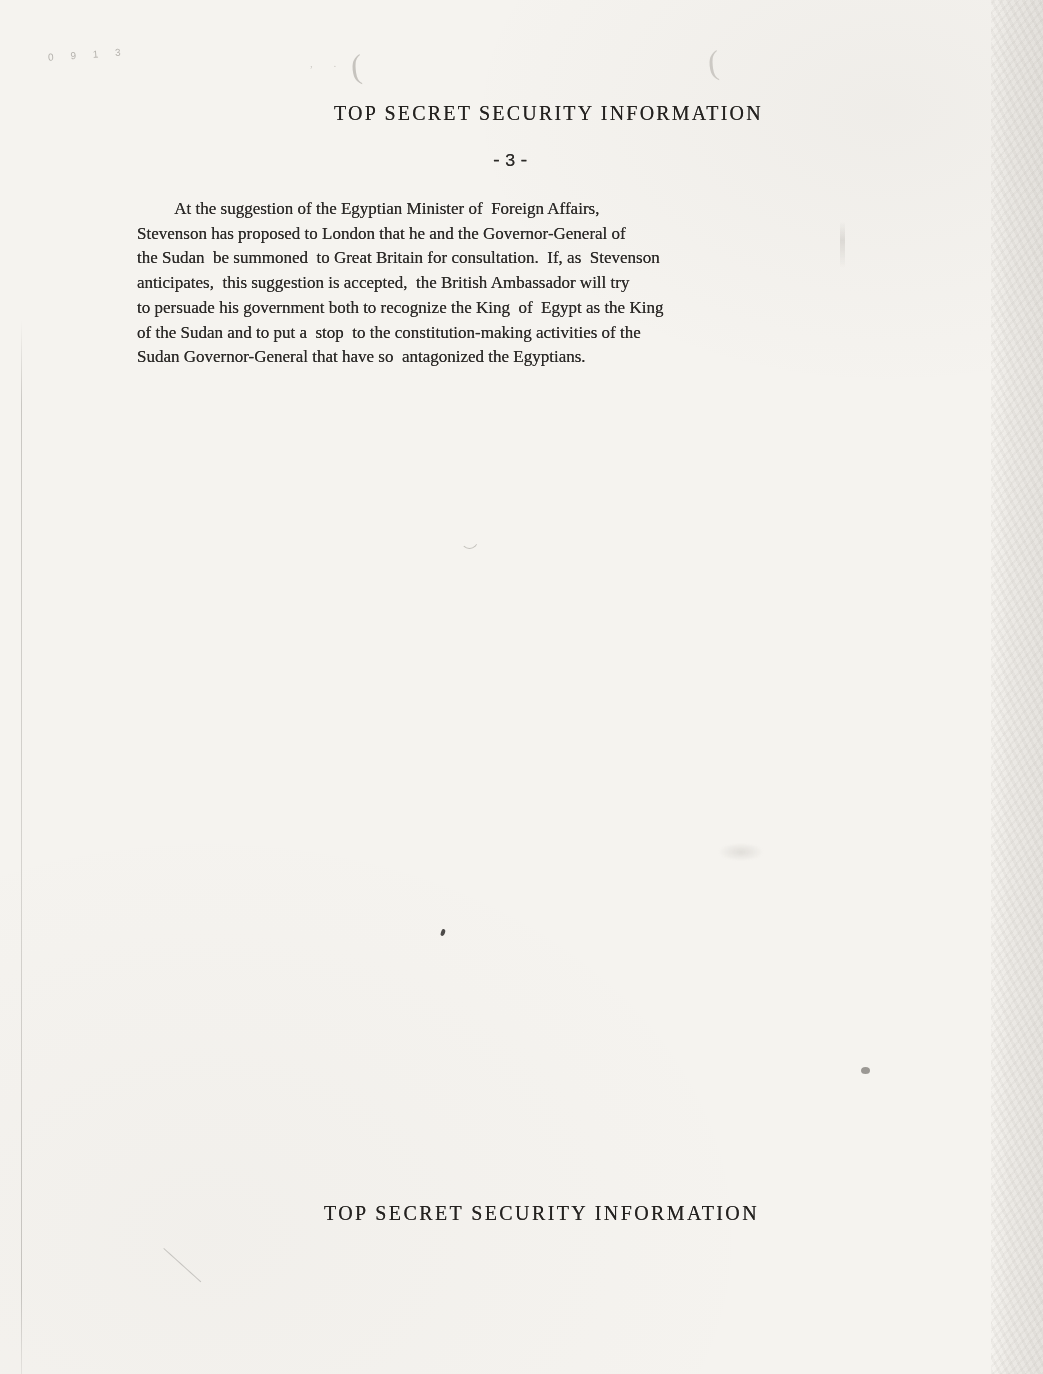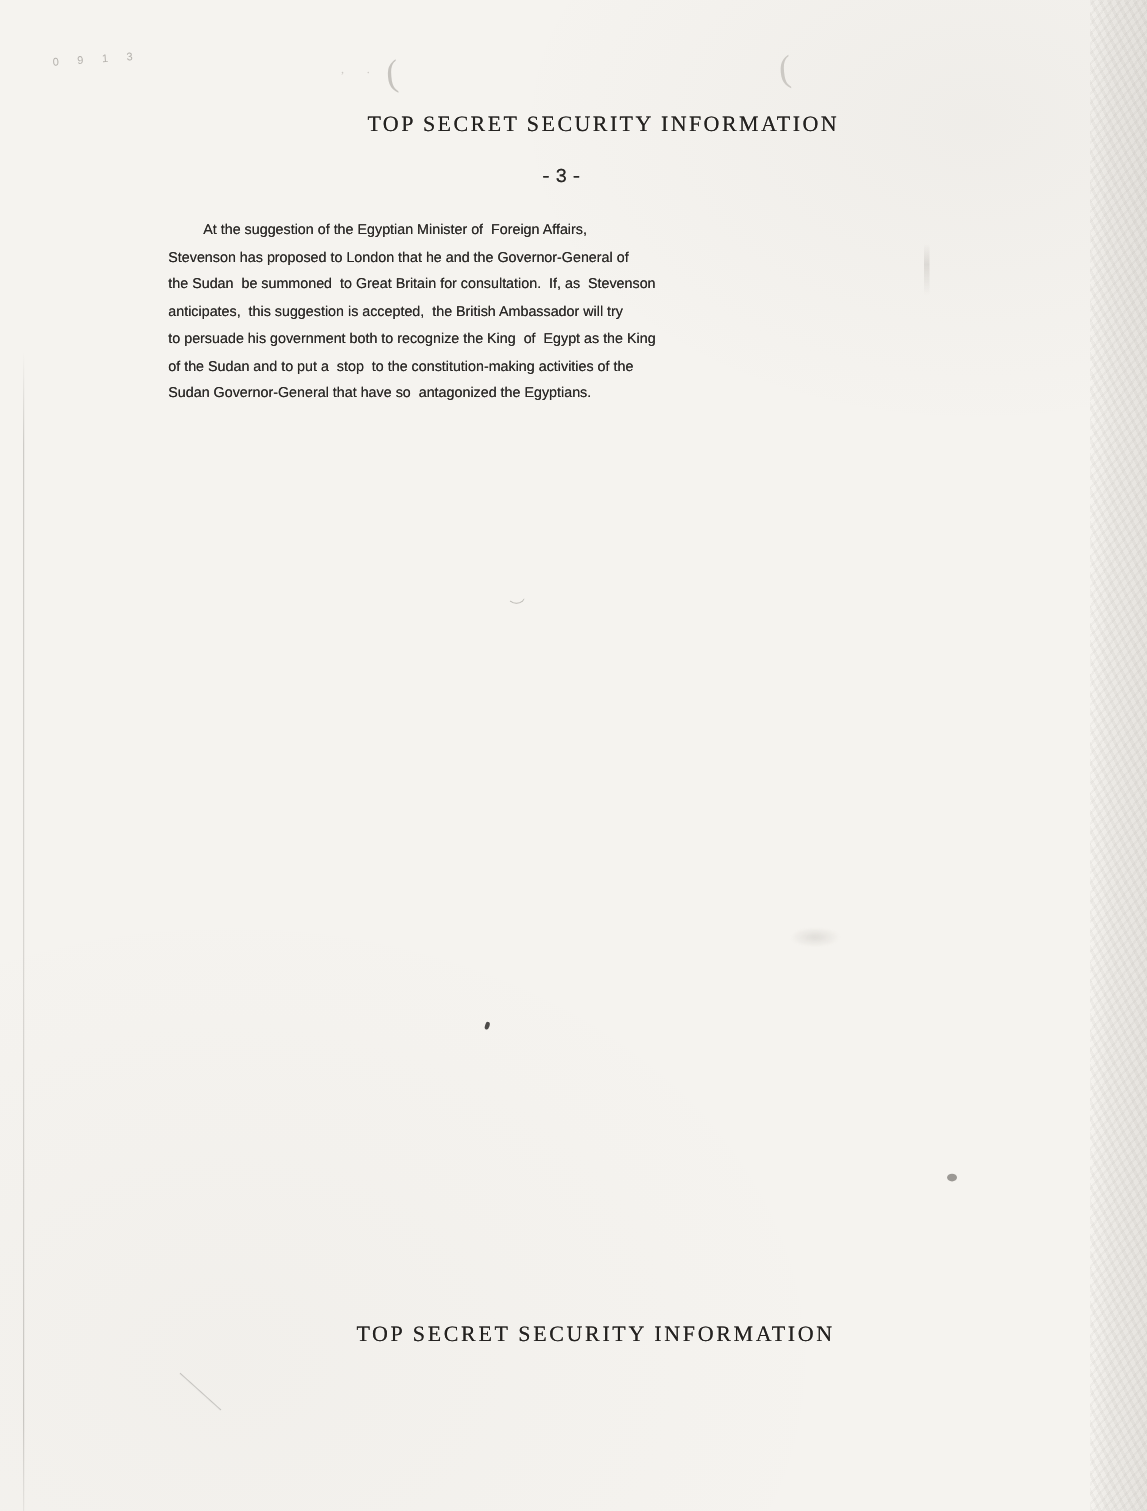--- a/index.html
+++ b/index.html
@@ -55,23 +55,23 @@
 
   .page-number{
     position:absolute;left:491px;top:151px;
     font-family:"Liberation Mono", monospace;
     font-size:18px;letter-spacing:3px;
     color:var(--ink);
     text-shadow:0 0 0.5px rgba(43,41,39,0.8);
   }
 
   .body-text{
-    position:absolute;left:153px;top:197px;
-    font-family:Liberation Sans, sans-serif;
-    font-size:13px;line-height:24.7px;
+    position:absolute;left:137px;top:197px;
+    font-family:Liberation Serif, serif;
+    font-size:17px;line-height:24.7px;
     color:var(--ink);
     white-space:pre;
     text-shadow:0 0 0.45px rgba(43,41,39,0.85);
   }
 
   
   .pencil-note{
     position:absolute;left:48px;top:49px;
     font-family:"Liberation Sans", sans-serif;
     font-size:10px;letter-spacing:7px;

